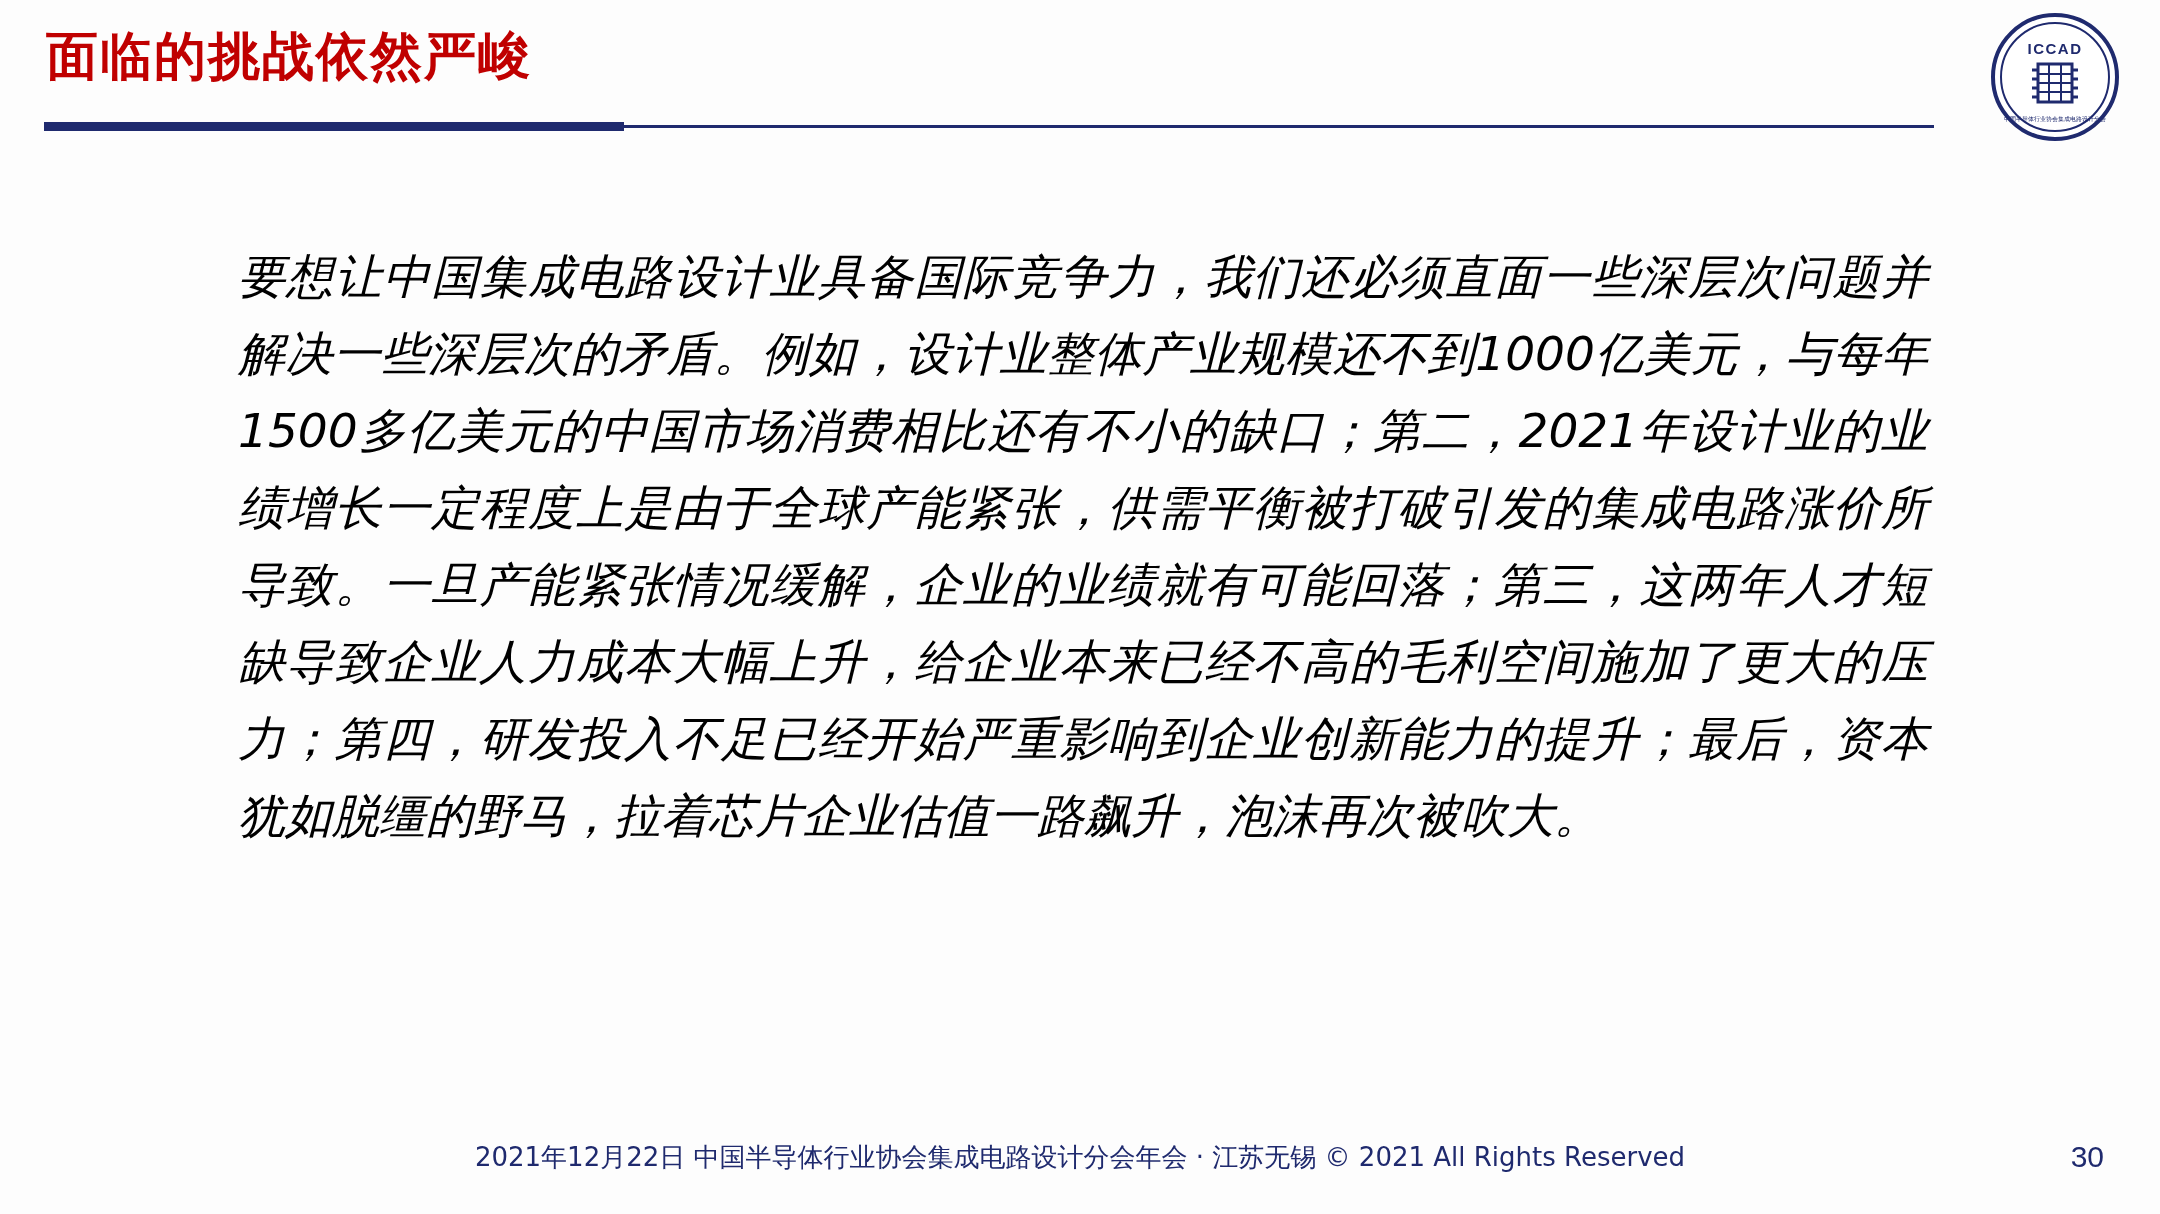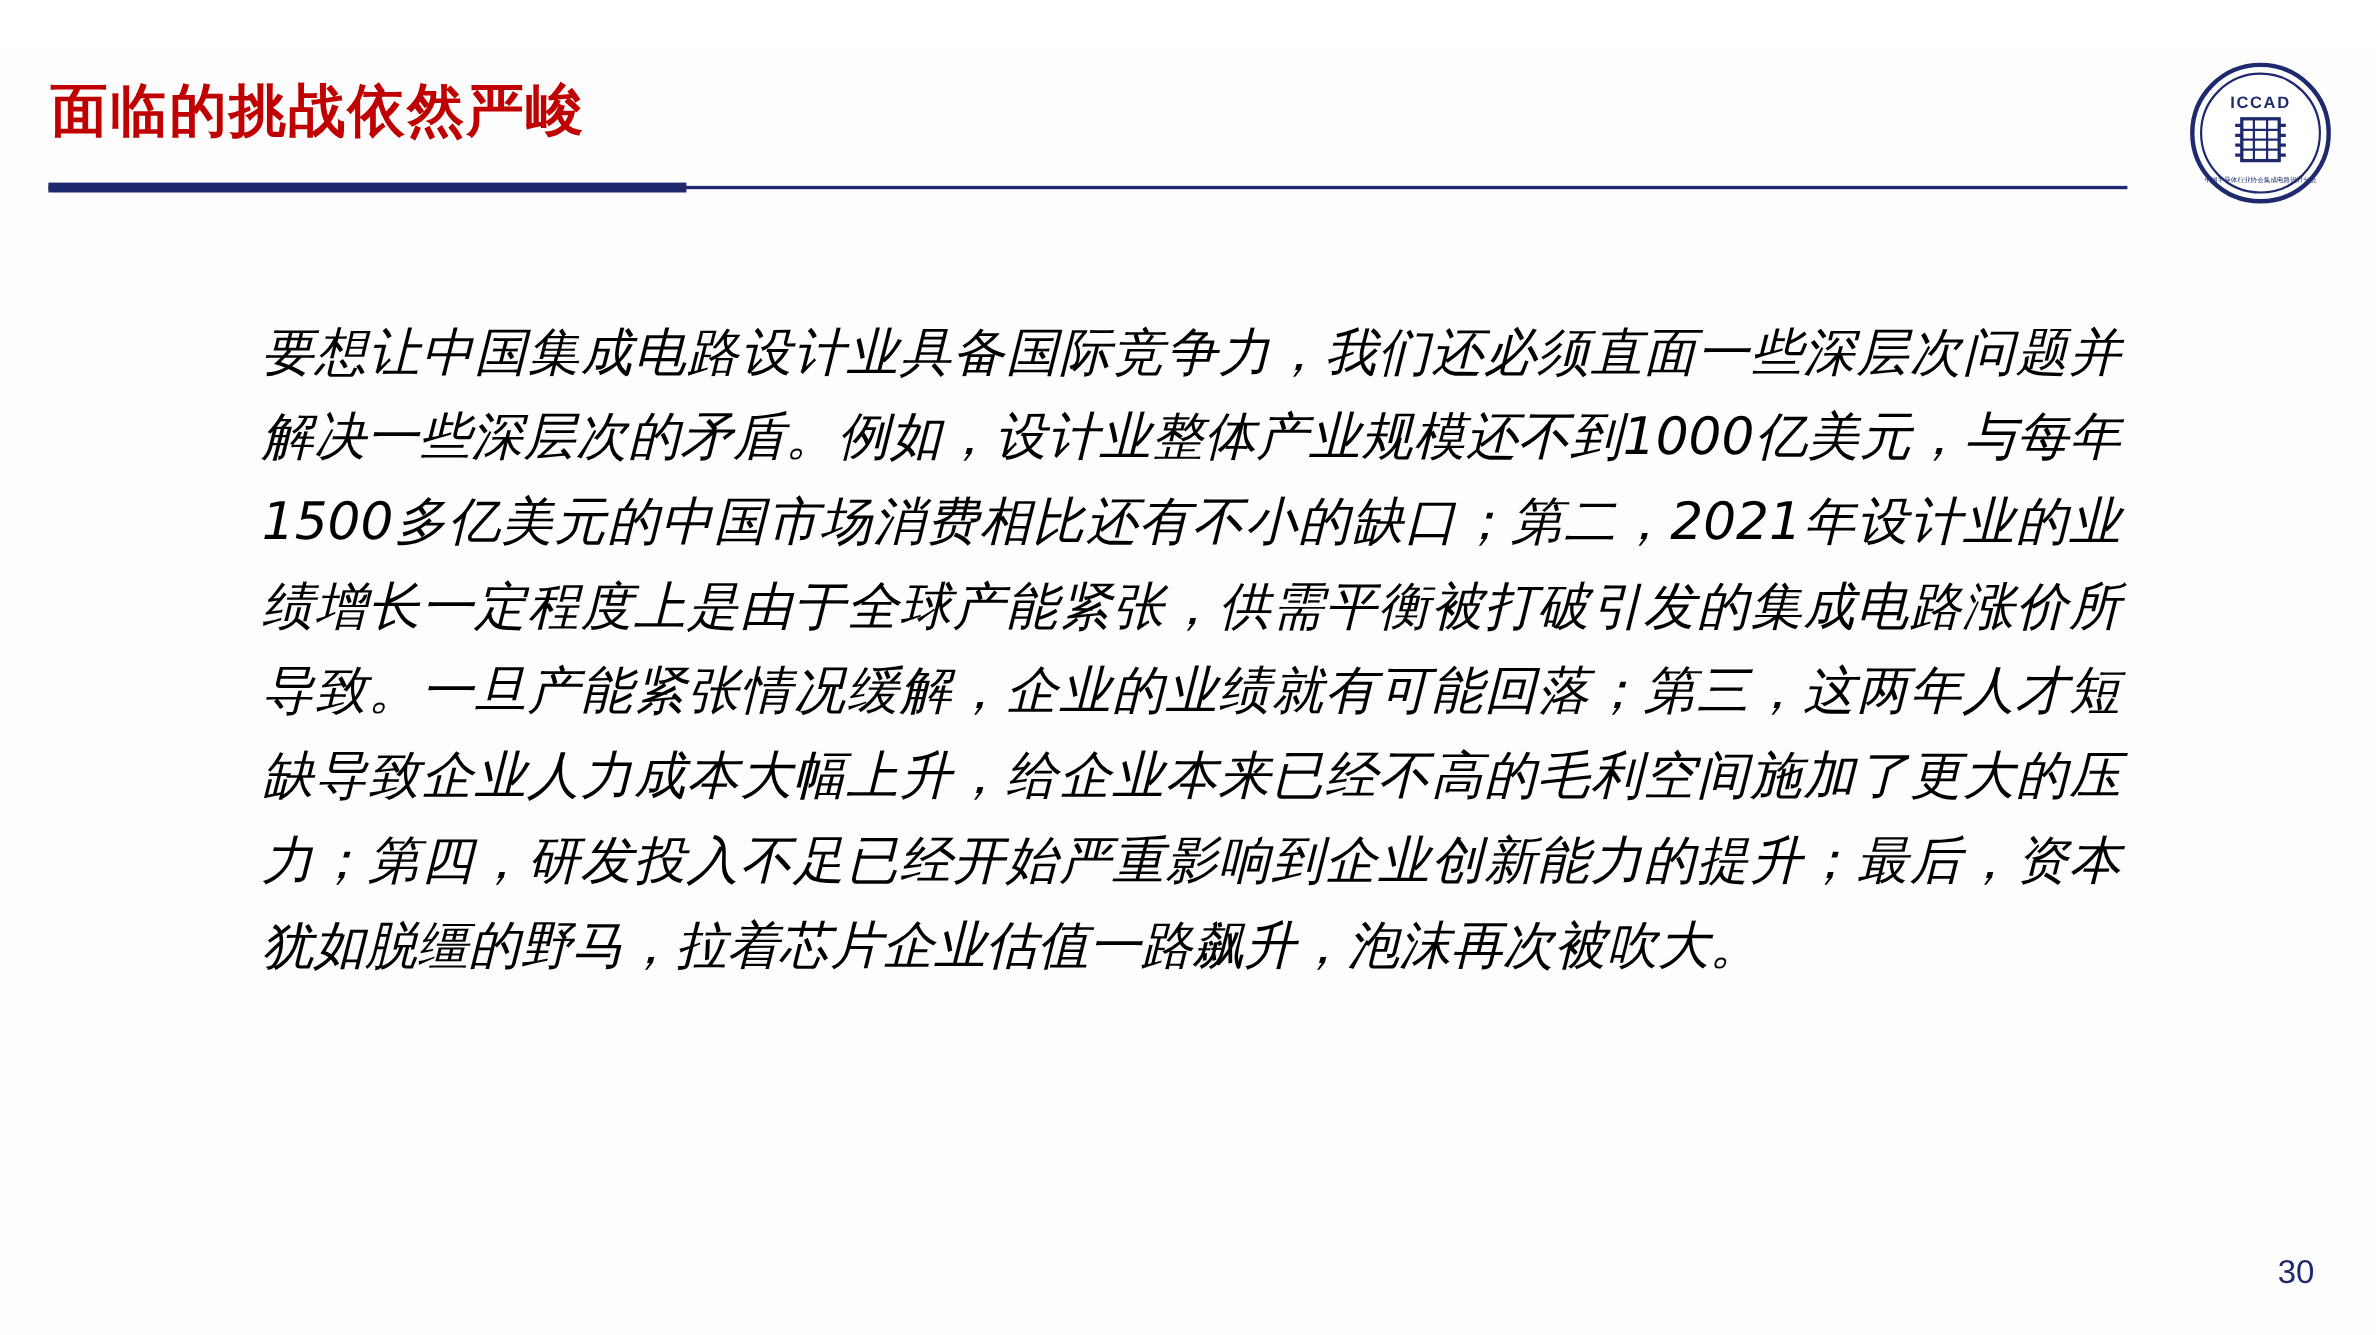--- a/index.html
+++ b/index.html
@@ -11,21 +11,20 @@
     width: 2160px;
     height: 1214px;
     font-family: "Liberation Sans", "DejaVu Sans", sans-serif;
     overflow: hidden;
     position: relative;
   }
   .slide {
     position: absolute;
     inset: 0;
     background: #fdfdfd;
-    margin-top: 44px;
   }
 
   
   .header {
     position: absolute;
     left: 0;
     top: 0;
     width: 2160px;
     height: 140px;
   }
@@ -144,16 +143,17 @@
 
       <text x="65" y="42" text-anchor="middle" font-family="Liberation Sans, sans-serif" font-size="15" font-weight="bold" fill="#1f2a6e" letter-spacing="1.5">ICCAD</text>
 
       <text x="65" y="109" text-anchor="middle" font-family="DejaVu Sans, sans-serif" font-size="6" fill="#1f2a6e">中国半导体行业协会集成电路设计分会</text>
     </svg>
   </div>
 
   <div class="body-text">要想让中国集成电路设计业具备国际竞争力，我们还必须直面一些深层次问题并解决一些深层次的矛盾。例如，设计业整体产业规模还不到1000亿美元，与每年1500多亿美元的中国市场消费相比还有不小的缺口；第二，2021年设计业的业绩增长一定程度上是由于全球产能紧张，供需平衡被打破引发的集成电路涨价所导致。一旦产能紧张情况缓解，企业的业绩就有可能回落；第三，这两年人才短缺导致企业人力成本大幅上升，给企业本来已经不高的毛利空间施加了更大的压力；第四，研发投入不足已经开始严重影响到企业创新能力的提升；最后，资本犹如脱缰的野马，拉着芯片企业估值一路飙升，泡沫再次被吹大。</div>
 
   <div class="footer">
+    <div class="footer-text">2021年12月22日 中国半导体行业协会集成电路设计分会年会 · 江苏无锡 © 2021 All Rights Reserved</div>
     <div class="page-number">30</div>
   </div>
 
 </div>
 
 </body></html>

